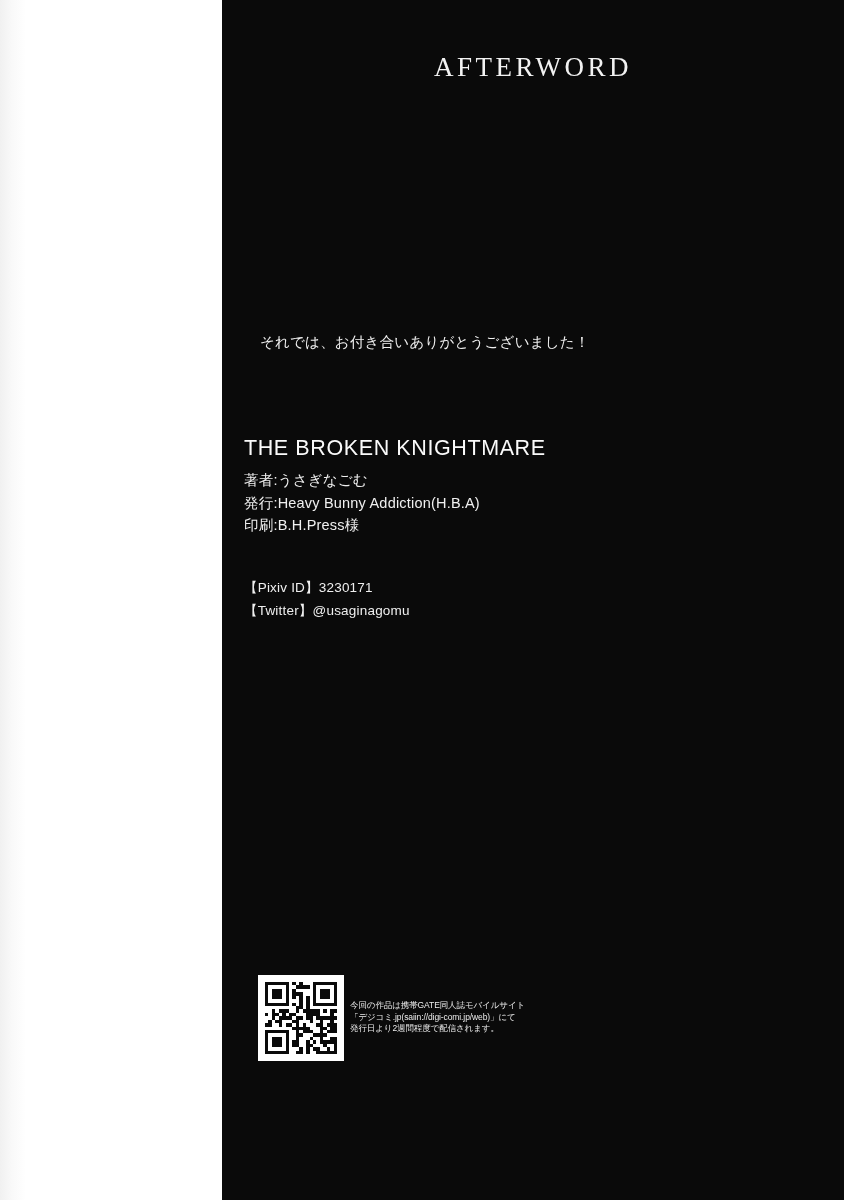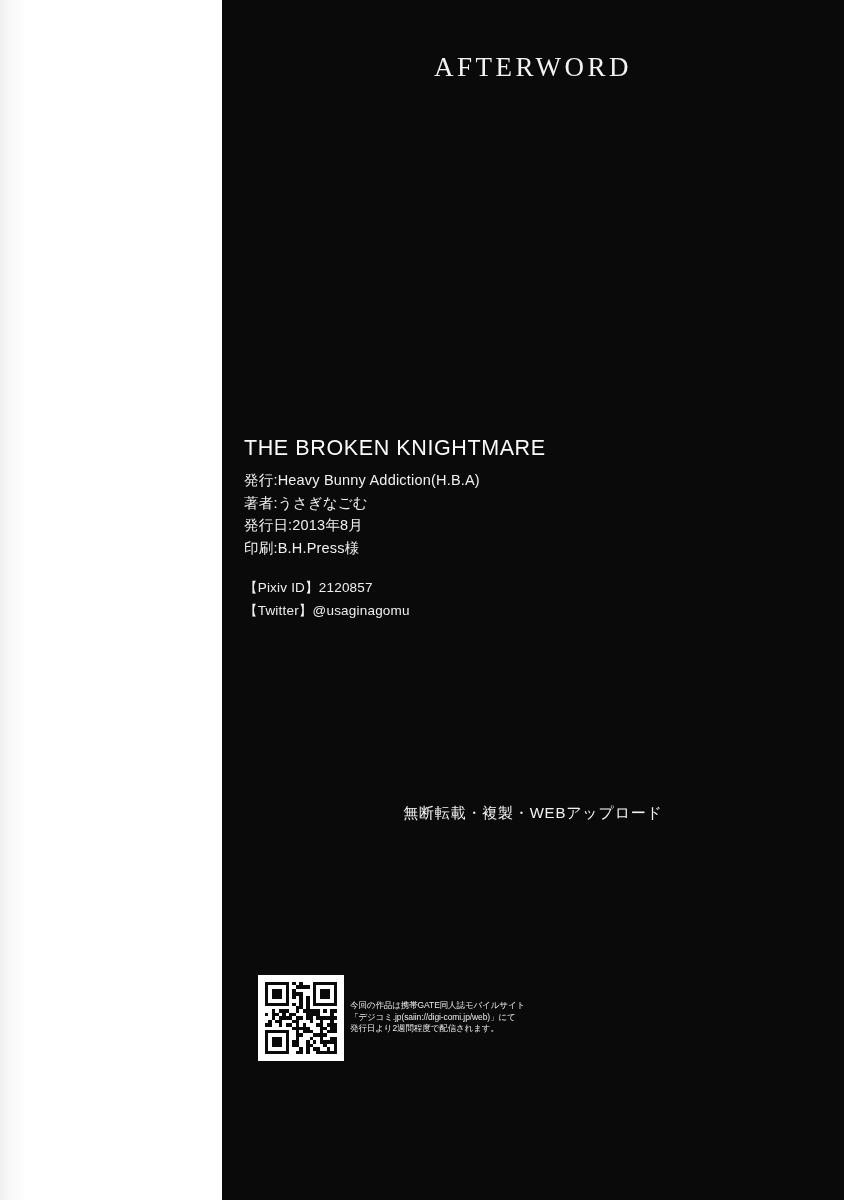--- a/index.html
+++ b/index.html
@@ -165,36 +165,35 @@
 
   <div class="scan-edge">
     <div class="edge-shadow"></div>
   </div>
 
   <div class="black-panel">
 
     <div class="afterword-title">AFTERWORD</div>
 
 
+    <div class="closing-text">それでは、お付き合いありがとうございました！</div>
 
     <div class="colophon">
       <div class="colophon-title">THE  BROKEN  KNIGHTMARE</div>
+      <div class="colophon-line">著者:うさぎなごむ</div>
       <div class="colophon-line">発行:Heavy Bunny Addiction(H.B.A)</div>
-      <div class="colophon-line">著者:うさぎなごむ</div>
-      <div class="colophon-line">発行日:2013年8月</div>
       <div class="colophon-line">印刷:B.H.Press様</div>
     </div>
 
     <div class="contacts">
-      <div class="contact-line">【Pixiv ID】2120857</div>
+      <div class="contact-line">【Pixiv ID】3230171</div>
       <div class="contact-line">【Twitter】@usaginagomu</div>
     </div>
 
     <div class="notice">
-      <div class="notice-line">無断転載・複製・WEBアップロード</div>
     </div>
 
     <div class="qr-block">
       <div class="qr-inner" id="qr-inner">
           <span class="qr-cell" style="left:0px;top:0px;width:3.4285714285714284px;height:3.4285714285714284px"></span>
           <span class="qr-cell" style="left:3.4285714285714284px;top:0px;width:3.4285714285714284px;height:3.4285714285714284px"></span>
           <span class="qr-cell" style="left:6.857142857142857px;top:0px;width:3.4285714285714284px;height:3.4285714285714284px"></span>
           <span class="qr-cell" style="left:10.285714285714285px;top:0px;width:3.4285714285714284px;height:3.4285714285714284px"></span>
           <span class="qr-cell" style="left:13.714285714285714px;top:0px;width:3.4285714285714284px;height:3.4285714285714284px"></span>
           <span class="qr-cell" style="left:17.142857142857142px;top:0px;width:3.4285714285714284px;height:3.4285714285714284px"></span>

